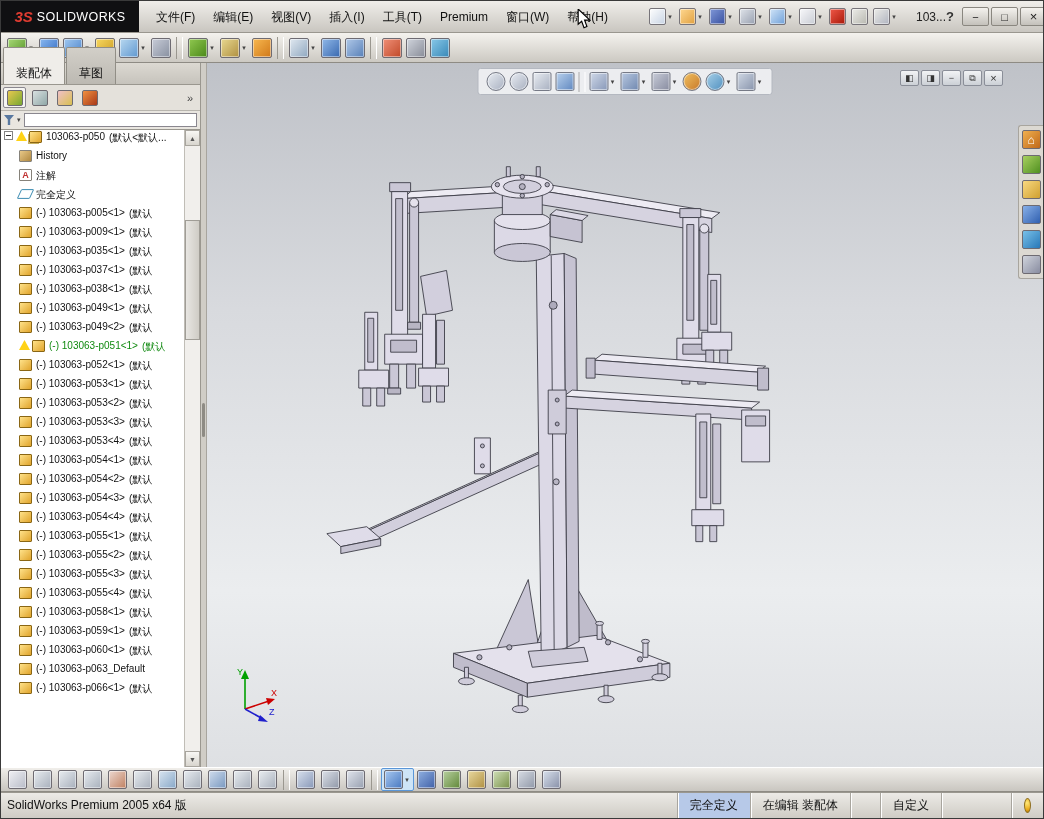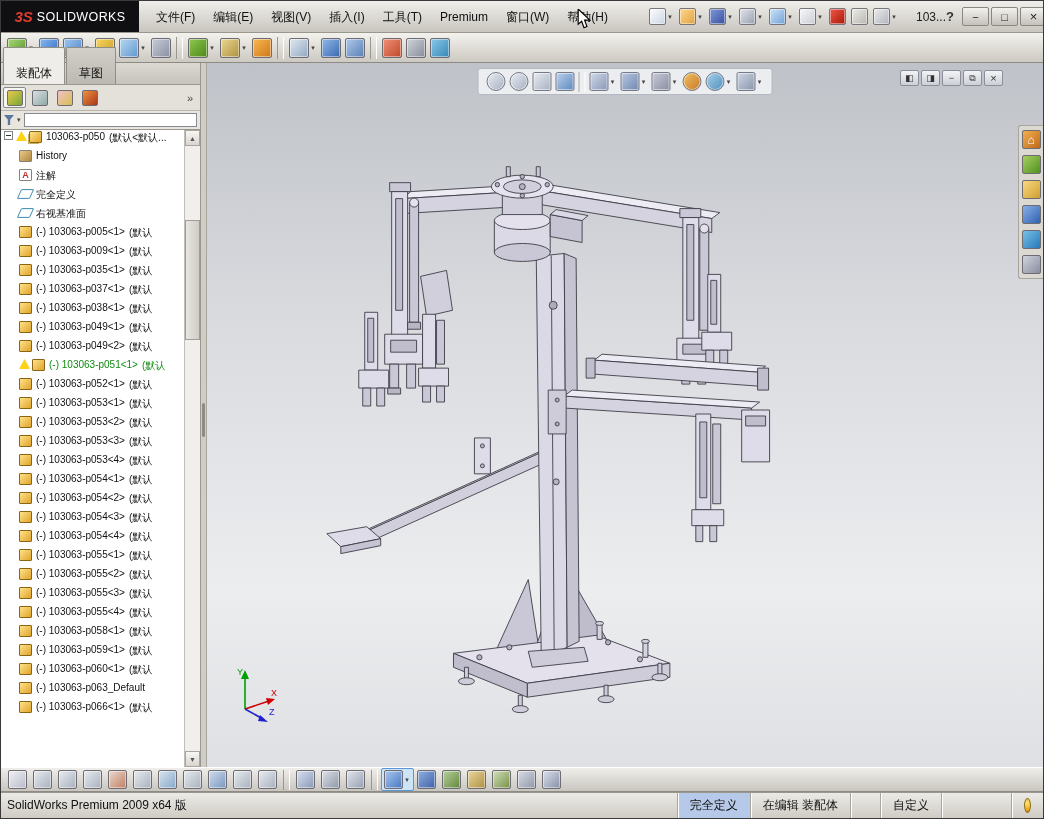--- a/index.html
+++ b/index.html
@@ -317,26 +317,20 @@
               <span class="tsuffix"></span>
             </div>
             <div class="trow">
 
               <span class="ticon ic-plane"></span>
               <span class="tlabel">完全定义</span>
               <span class="tsuffix"></span>
             </div>
             <div class="trow">
 
-              <span class="ticon ic-plane"></span>
-              <span class="tlabel">右视基准面</span>
-              <span class="tsuffix"></span>
-            </div>
-            <div class="trow">
-
               <span class="ticon ic-part"></span>
               <span class="tlabel">(-) 103063-p005&lt;1&gt;</span>
               <span class="tsuffix">(默认</span>
             </div>
             <div class="trow">
 
               <span class="ticon ic-part"></span>
               <span class="tlabel">(-) 103063-p009&lt;1&gt;</span>
               <span class="tsuffix">(默认</span>
             </div>
@@ -808,21 +802,21 @@
         <span class="bbi ic-measure-tool" style="background: linear-gradient(135deg, rgb(216, 220, 228), rgb(144, 152, 168));"></span>
 
       </span>
       <span class="bbtn">
         <span class="bbi ic-design-table" style="background: linear-gradient(135deg, rgb(216, 224, 236), rgb(136, 144, 168));"></span>
 
       </span>
     </div>
 
   <div class="statusbar">
-    <span class="st-left">SolidWorks Premium 2009 x64 版</span>
+    <span class="st-left">SolidWorks Premium 2005 x64 版</span>
     <span class="st-fill"></span>
     <span class="st-seg st-def">完全定义</span>
     <span class="st-seg">在编辑 装配体</span>
     <span class="st-seg st-empty"></span>
     <span class="st-seg">自定义</span>
     <span class="st-seg st-gap"></span>
     <span class="st-seg st-tip">
       <span class="tipicon"></span>
     </span>
   </div>

